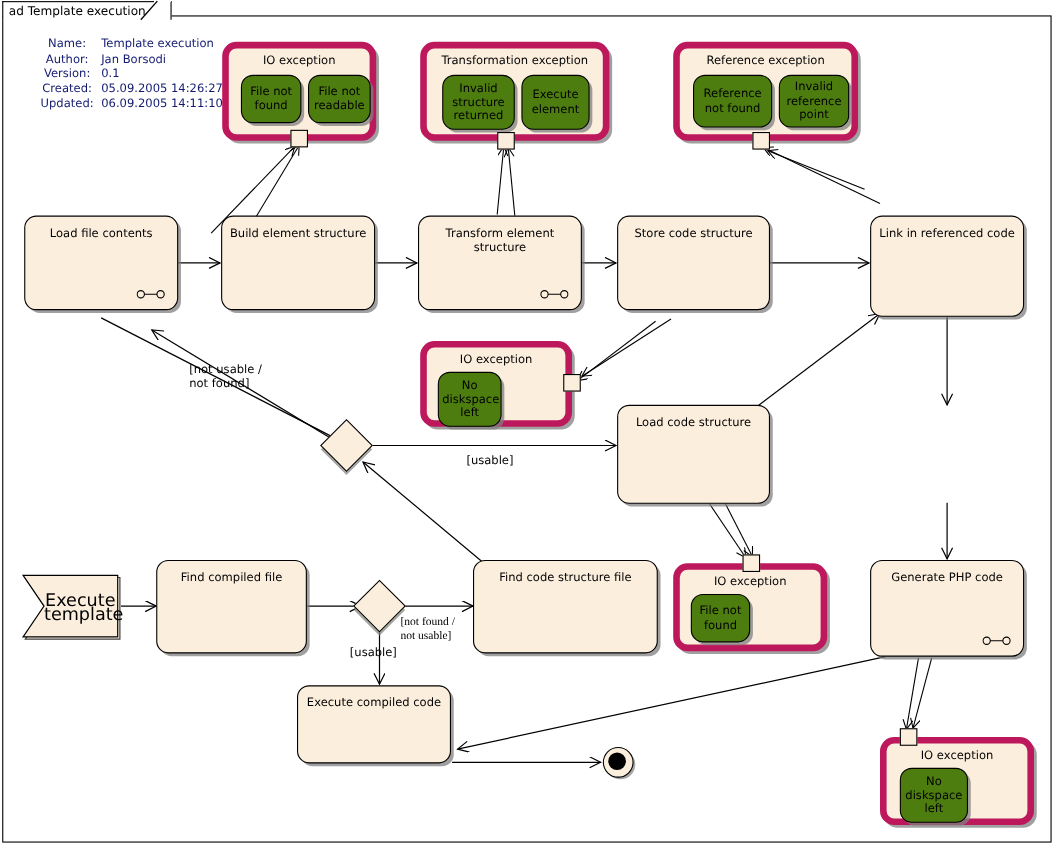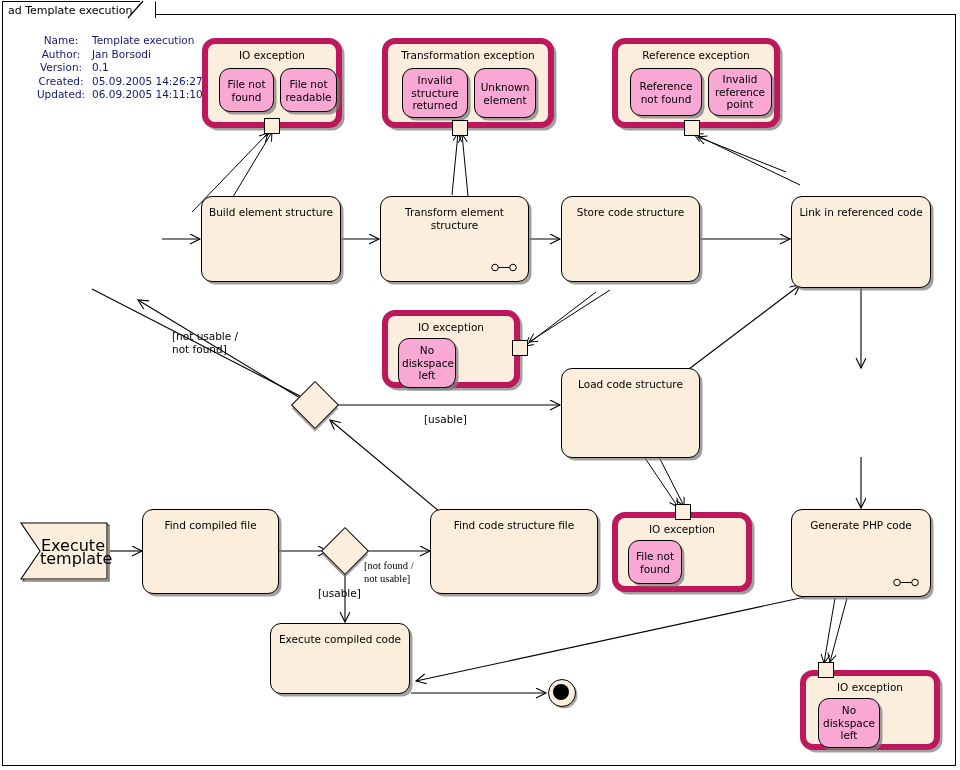--- a/index.html
+++ b/index.html
@@ -19,21 +19,21 @@
   svg.edges{position:absolute;left:0;top:0;width:960px;height:770px;z-index:2;pointer-events:none;}
 
   .node{position:absolute;background:#fbeedd;border:1px solid #000;border-radius:11px;box-sizing:border-box;
         box-shadow:3px 3px 0 -0.5px rgba(128,128,128,.75);z-index:3;}
   .node .lbl{position:absolute;left:6px;right:6px;top:9px;text-align:center;font-size:10.5px;color:#000;line-height:13px;}
   .rake{position:absolute;right:11px;bottom:9px;width:26px;height:9px;}
 
   .grp{position:absolute;background:#fbeedd;border:6px solid #be185d;border-radius:13px;box-sizing:border-box;
        box-shadow:3px 3px 0 -0.5px rgba(128,128,128,.75);z-index:3;}
   .grp .gt{position:absolute;left:0;right:0;top:5px;text-align:center;font-size:10.5px;color:#000;}
-  .ex{position:absolute;background:#f9a8d4;border:1px solid #000;border-radius:11px;box-sizing:border-box;
+  .ex{position:absolute;background:#4d7c0f;border:1px solid #000;border-radius:11px;box-sizing:border-box;
       box-shadow:3px 3px 0 -0.5px rgba(128,128,128,.75);}
   .ex span{position:absolute;left:3px;right:3px;top:50%;transform:translateY(-50%);text-align:center;font-size:10.5px;line-height:12.5px;color:#000;}
   .port{position:absolute;width:16px;height:16px;background:#fbeedd;border:1px solid #000;box-sizing:border-box;z-index:5;}
 
   .diamond{position:absolute;width:34px;height:34px;background:#fbeedd;border:1px solid #000;box-sizing:border-box;
            transform:rotate(45deg);box-shadow:2.5px 2.5px 0 -0.5px rgba(128,128,128,.7);z-index:3;}
 
   .pennant{position:absolute;z-index:3;}
   .pennant .ptxt{position:absolute;left:22px;right:4px;top:50%;transform:translateY(-50%);text-align:center;font-size:16px;line-height:13px;color:#000;}
 
@@ -159,21 +159,21 @@
     </div>
   </div>
   <div class="port" style="left:264px;top:118px;"></div>
 
   <div class="grp" style="left:382px;top:38px;width:172px;height:90px;">
     <div class="gt">Transformation exception</div>
     <div class="ex" style="left:14px;top:24px;width:66px;height:50px;">
       <span>Invalid structure returned</span>
     </div>
     <div class="ex" style="left:86px;top:24px;width:62px;height:50px;">
-      <span>Unknown element</span>
+      <span>Execute element</span>
     </div>
   </div>
   <div class="port" style="left:452px;top:120px;"></div>
 
   <div class="grp" style="left:612px;top:38px;width:168px;height:90px;">
     <div class="gt">Reference exception</div>
     <div class="ex" style="left:12px;top:24px;width:72px;height:48px;">
       <span>Reference not found</span>
     </div>
     <div class="ex" style="left:90px;top:24px;width:64px;height:48px;">
@@ -199,20 +199,28 @@
   <div class="port" style="left:675px;top:504px;"></div>
 
   <div class="grp" style="left:800px;top:670px;width:140px;height:80px;">
     <div class="gt">IO exception</div>
     <div class="ex" style="left:12px;top:22px;width:62px;height:50px;">
       <span>No diskspace left</span>
     </div>
   </div>
   <div class="port" style="left:818px;top:662px;"></div>
 
+  <div class="node" style="left:22px;top:196px;width:140px;height:86px;">
+    <div class="lbl">Load file contents</div>
+    <svg class="rake" viewBox="0 0 26 9">
+      <circle cx="4" cy="4.5" r="3.3" fill="none" stroke="#000" stroke-width="1"></circle>
+      <circle cx="22" cy="4.5" r="3.3" fill="none" stroke="#000" stroke-width="1"></circle>
+      <line x1="7.3" y1="4.5" x2="18.7" y2="4.5" stroke="#000" stroke-width="1"></line>
+    </svg>
+  </div>
 
   <div class="node" style="left:201px;top:196px;width:140px;height:86px;">
     <div class="lbl">Build element structure</div>
   </div>
 
   <div class="node" style="left:380px;top:196px;width:149px;height:86px;">
     <div class="lbl">Transform element structure</div>
     <svg class="rake" viewBox="0 0 26 9">
       <circle cx="4" cy="4.5" r="3.3" fill="none" stroke="#000" stroke-width="1"></circle>
       <circle cx="22" cy="4.5" r="3.3" fill="none" stroke="#000" stroke-width="1"></circle>

